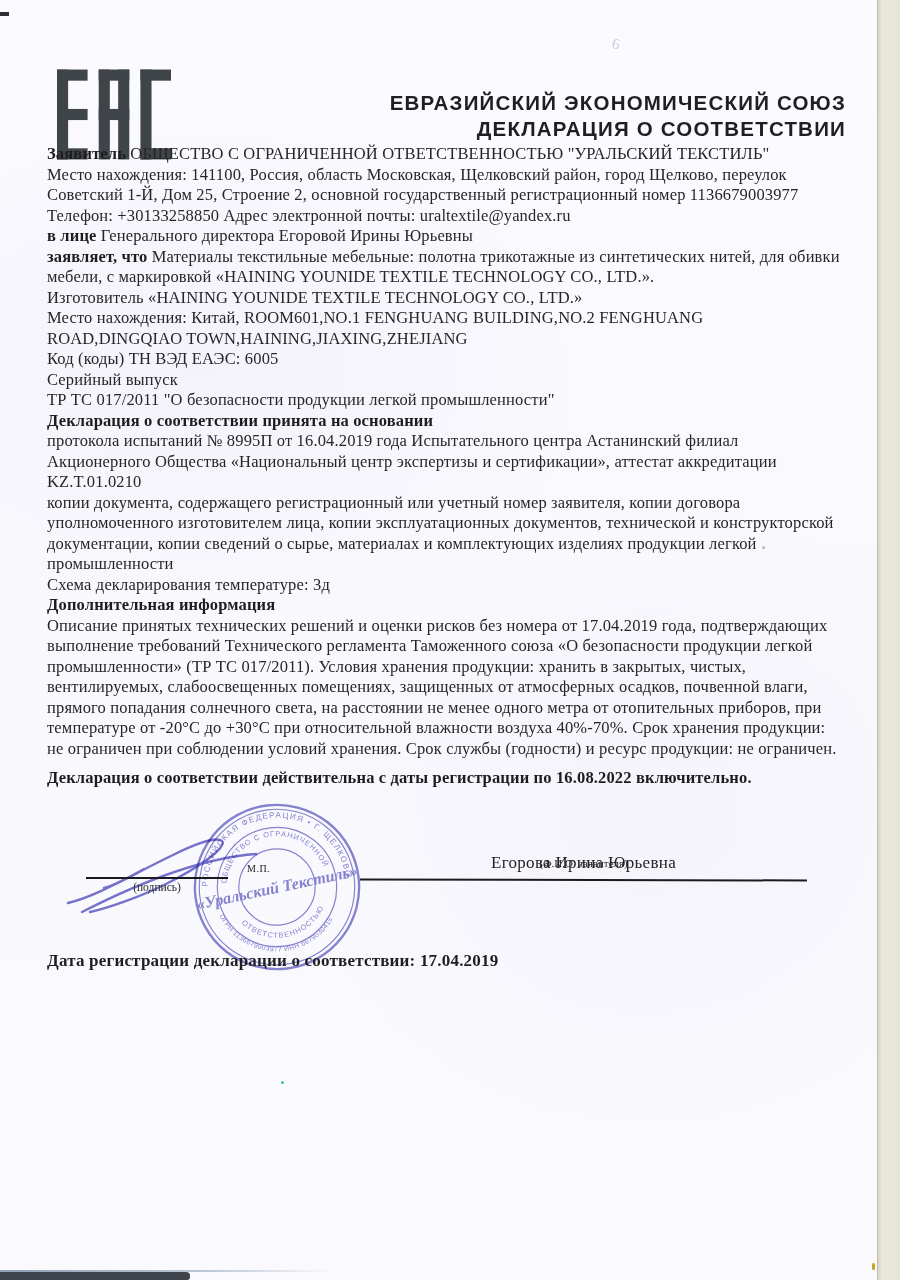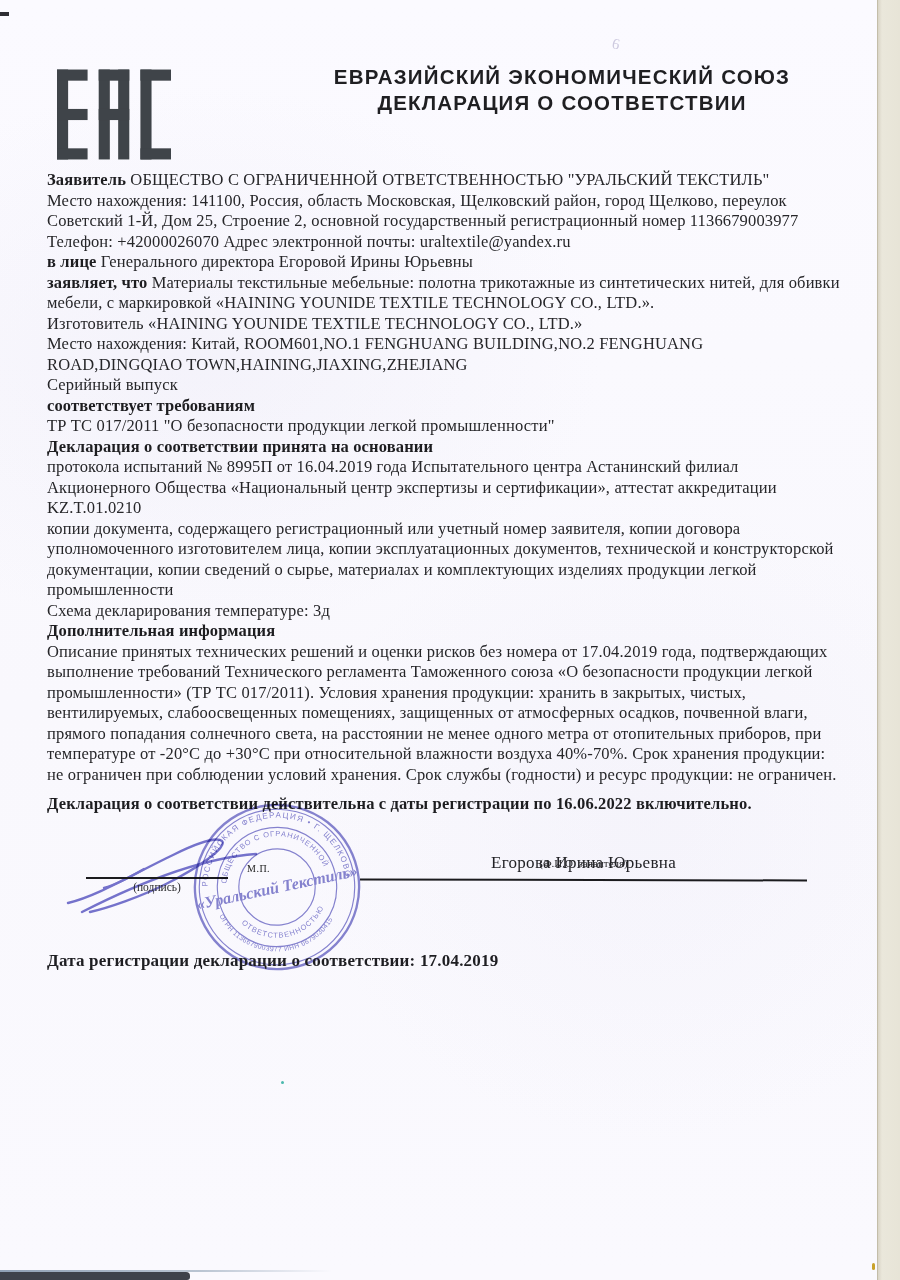--- a/index.html
+++ b/index.html
@@ -37,29 +37,29 @@
   .faint-mark {
     position:absolute; left:612px; top:36px; font-size:15px; color:#a9a4c6;
     opacity:.55; transform:rotate(12deg); font-family:"Liberation Serif",serif;
   }
 
   
   .eac-logo { position:absolute; left:57px; top:66px; }
 
   
   .hdr {
-    position:absolute; left:278px; top:64px; width:568px; text-align:center;
+    position:absolute; left:278px; top:90px; width:568px; text-align:right;
     font-family:"Liberation Sans","DejaVu Sans",sans-serif;
     font-weight:bold; color:#1f1f22; font-size:20.5px; line-height:26px;
     letter-spacing:1.2px;
   }
 
   
   .doc-body {
-    position:absolute; left:47px; top:170px; width:793px;
+    position:absolute; left:47px; top:144px; width:793px;
     font-size:16.5px; line-height:20.5px; color:#262629; letter-spacing:.15px;
   }
   .doc-body p { margin:0; }
   .doc-body p.sp { margin-top:9px; }
   .doc-body .b { font-weight:bold; color:#1d1d20; }
 
   
   .sig-line { position:absolute; height:1.8px; background:#1b1b1e; }
   .line-left  { left:86px;  top:877px; width:142px; }
   .line-right { left:360px; top:879px; width:447px; transform:rotate(.12deg); }
@@ -117,35 +117,35 @@
   </svg>
 
   <div class="hdr">
     <div>ЕВРАЗИЙСКИЙ ЭКОНОМИЧЕСКИЙ СОЮЗ</div>
     <div>ДЕКЛАРАЦИЯ О СООТВЕТСТВИИ</div>
   </div>
 
   <div class="doc-body" id="doc-body">
       <p><span class="b">Заявитель </span><span>ОБЩЕСТВО С ОГРАНИЧЕННОЙ ОТВЕТСТВЕННОСТЬЮ "УРАЛЬСКИЙ ТЕКСТИЛЬ"</span></p>
       <p><span>Место нахождения: 141100, Россия, область Московская, Щелковский район, город Щелково, переулок Советский 1-Й, Дом 25, Строение 2, основной государственный регистрационный номер 1136679003977</span></p>
-      <p><span>Телефон: +42000026070 Адрес электронной почты: uraltextile@yandex.ru</span></p>
+      <p><span>Телефон: +30133258850 Адрес электронной почты: uraltextile@yandex.ru</span></p>
       <p><span class="b">в лице </span><span>Генерального директора Егоровой Ирины Юрьевны</span></p>
       <p><span class="b">заявляет, что </span><span>Материалы текстильные мебельные: полотна трикотажные из синтетических нитей, для обивки мебели, с маркировкой «HAINING YOUNIDE TEXTILE TECHNOLOGY CO., LTD.».</span></p>
       <p><span>Изготовитель «HAINING YOUNIDE TEXTILE TECHNOLOGY CO., LTD.»</span></p>
       <p><span>Место нахождения: Китай, ROOM601,NO.1 FENGHUANG BUILDING,NO.2 FENGHUANG ROAD,DINGQIAO TOWN,HAINING,JIAXING,ZHEJIANG</span></p>
+      <p><span>Код (коды) ТН ВЭД ЕАЭС: 6005</span></p>
       <p><span>Серийный выпуск</span></p>
-      <p><span class="b">соответствует требованиям</span></p>
       <p><span>ТР ТС 017/2011 "О безопасности продукции легкой промышленности"</span></p>
       <p><span class="b">Декларация о соответствии принята на основании</span></p>
       <p><span>протокола испытаний № 8995П от 16.04.2019 года Испытательного центра Астанинский филиал Акционерного Общества «Национальный центр экспертизы и сертификации», аттестат аккредитации KZ.T.01.0210</span></p>
       <p><span>копии документа, содержащего регистрационный или учетный номер заявителя, копии договора уполномоченного изготовителем лица, копии эксплуатационных документов, технической и конструкторской документации, копии сведений о сырье, материалах и комплектующих изделиях продукции легкой промышленности</span></p>
       <p><span>Схема декларирования температуре: 3д</span></p>
       <p><span class="b">Дополнительная информация</span></p>
       <p><span>Описание принятых технических решений и оценки рисков без номера от 17.04.2019 года, подтверждающих выполнение требований Технического регламента Таможенного союза «О безопасности продукции легкой промышленности» (ТР ТС 017/2011). Условия хранения продукции: хранить в закрытых, чистых, вентилируемых, слабоосвещенных помещениях, защищенных от атмосферных осадков, почвенной влаги, прямого попадания солнечного света, на расстоянии не менее одного метра от отопительных приборов, при температуре от -20°С до +30°С при относительной влажности воздуха 40%-70%. Срок хранения продукции: не ограничен при соблюдении условий хранения. Срок службы (годности) и ресурс продукции: не ограничен.</span></p>
-      <p class="sp"><span class="b">Декларация о соответствии действительна с даты регистрации по 16.06.2022 включительно.</span></p>
+      <p class="sp"><span class="b">Декларация о соответствии действительна с даты регистрации по 16.08.2022 включительно.</span></p>
     </div>
 
   <svg class="sign-svg" width="240" height="95" viewBox="0 0 240 95">
     <g fill="none" stroke="#5a57c2" stroke-width="2.4" stroke-linecap="round" opacity=".82">
       <path d="M 20,75 C 50,68 85,46 125,27 C 145,17 168,8 174,13 C 180,19 150,40 118,56 C 92,69 60,80 42,84"></path>
       <path d="M 34,84 C 85,58 150,30 208,26"></path>
       <path d="M 56,60 C 70,56 84,48 96,41"></path>
     </g>
   </svg>
 

